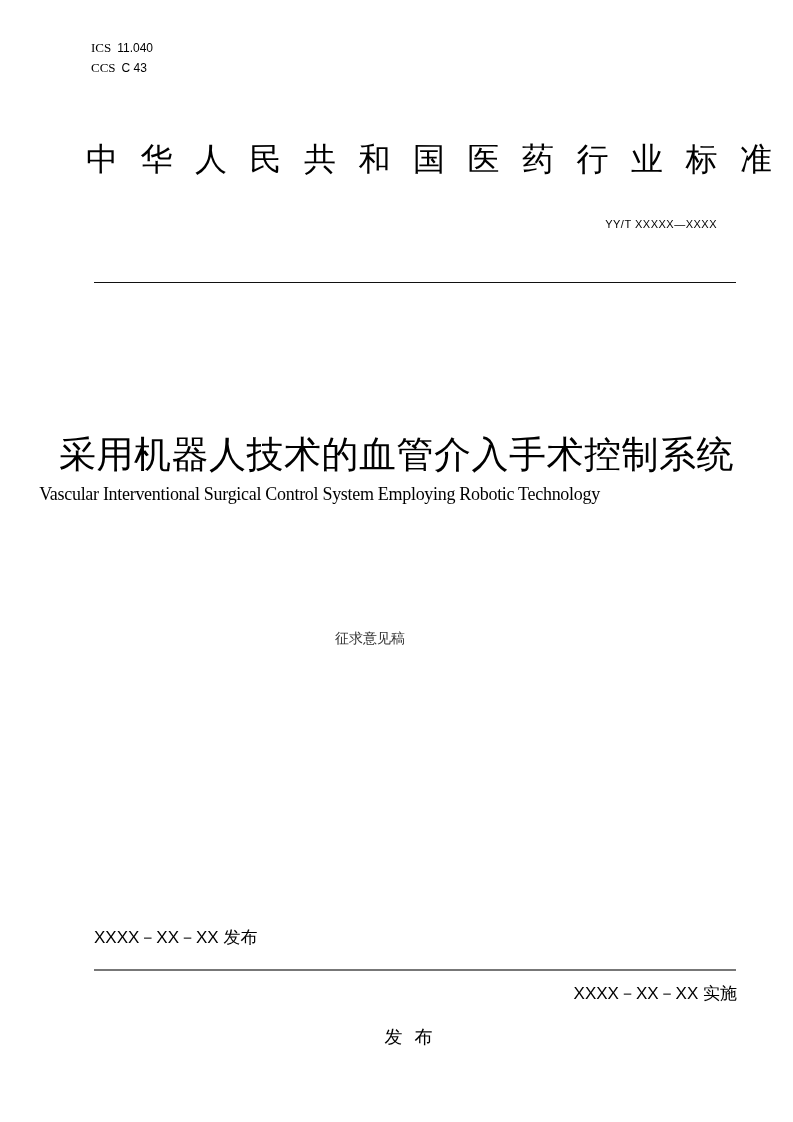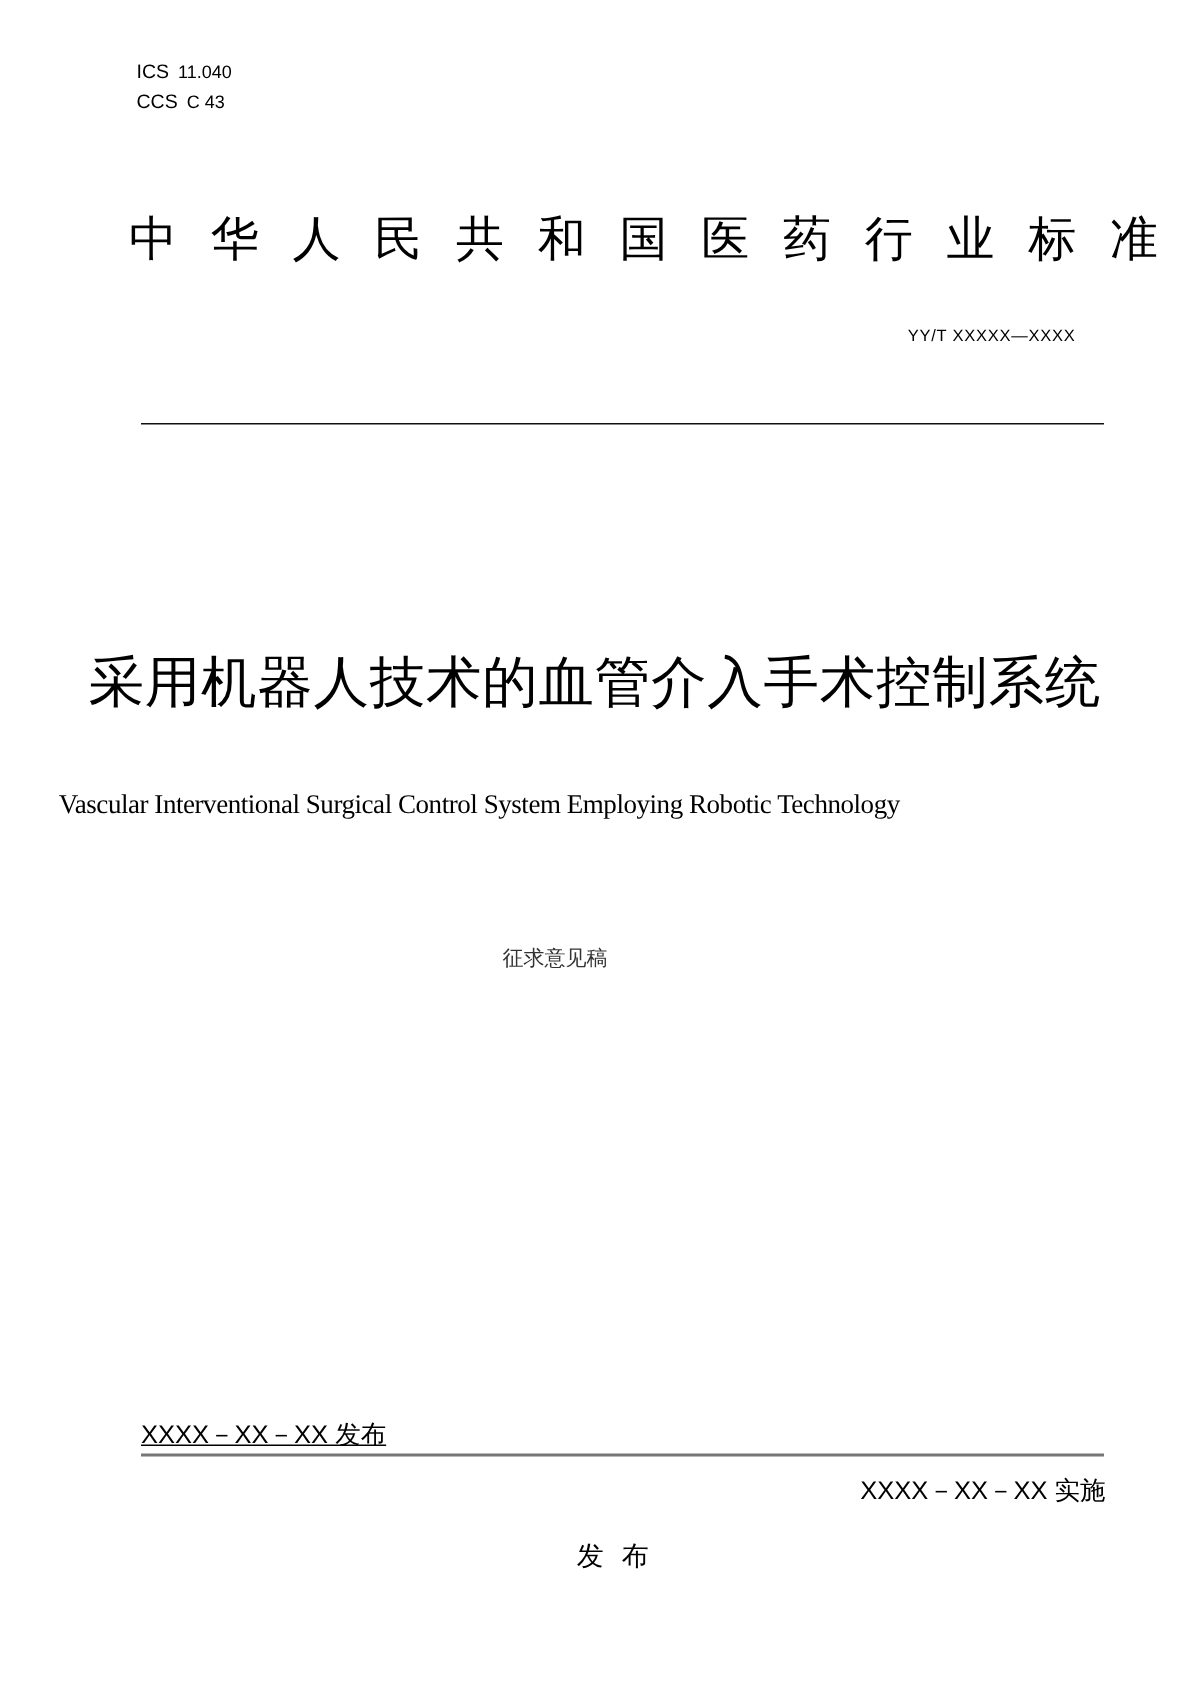--- a/index.html
+++ b/index.html
@@ -1,27 +1,27 @@
 <!DOCTYPE html>
 <html><head>
   <meta charset="utf-8">
   <style>
     html, body { margin: 0; padding: 0; background: #ffffff; }
     body { width: 793px; height: 1122px; position: relative; overflow: hidden; color: #000; font-family: "DejaVu Sans", sans-serif; }
     .abs { position: absolute; }
     .codes { left: 91px; top: 38px; font-size: 12px; line-height: 20px; }
-    .codes .lbl { font-family: Liberation Sans, sans-serif; font-size: 13px; margin-top: 45px; }
+    .codes .lbl { font-family: Liberation Serif, serif; font-size: 13px; margin-top: 45px; }
     .codes .val { font-family: "Liberation Sans", sans-serif; font-size: 12px; margin-left: 6px; }
     .std-title { left: 86px; top: 138px; width: 650px; font-size: 32px; letter-spacing: 22.5px; white-space: nowrap; font-family: "DejaVu Sans", sans-serif; }
     .std-no { right: 76px; top: 218px; font-size: 11px; font-family: "Liberation Sans", sans-serif; letter-spacing: 0.5px; }
     .rule-top { left: 94px; top: 282px; width: 642px; height: 0; border-top: 1.5px solid #111; }
     .title-cn { left: 0; width: 793px; top: 430px; text-align: center; font-size: 37px; font-family: "DejaVu Sans", sans-serif; letter-spacing: 0.5px; }
-    .title-en { left: 0; width: 639px; top: 526px; text-align: center; font-size: 18px; font-family: "Liberation Serif", serif; letter-spacing: -0.3px; }
+    .title-en { left: 0; width: 639px; top: 484px; text-align: center; font-size: 18px; font-family: "Liberation Serif", serif; letter-spacing: -0.3px; }
     .draft { left: 0; width: 700px; top: 630px; text-align: center; font-size: 14px; font-family: "DejaVu Serif", serif; color: #333; padding-left: 40px; box-sizing: border-box; }
-    .date-left { left: 94px; top: 945px; font-size: 17px; font-family: "Liberation Sans", sans-serif; text-decoration: underline; }
+    .date-left { left: 94px; top: 926px; font-size: 17px; font-family: "Liberation Sans", sans-serif; }
     .date-right { right: 56px; top: 945px; font-size: 17px; font-family: "Liberation Sans", sans-serif; margin-top: 37px; }
     .rule-bottom { left: 94px; top: 969px; width: 642px; height: 0; border-top: 2px solid #777; }
     .issuer { left: 0; width: 779px; top: 1025px; text-align: center; font-size: 18px; font-family: "DejaVu Sans", sans-serif; letter-spacing: 12px; padding-left: 50px; box-sizing: border-box; }
   </style>
 </head>
 <body>
 
 <div class="abs codes">
   <div>
     <span class="lbl">ICS</span><span class="val">11.040</span>

